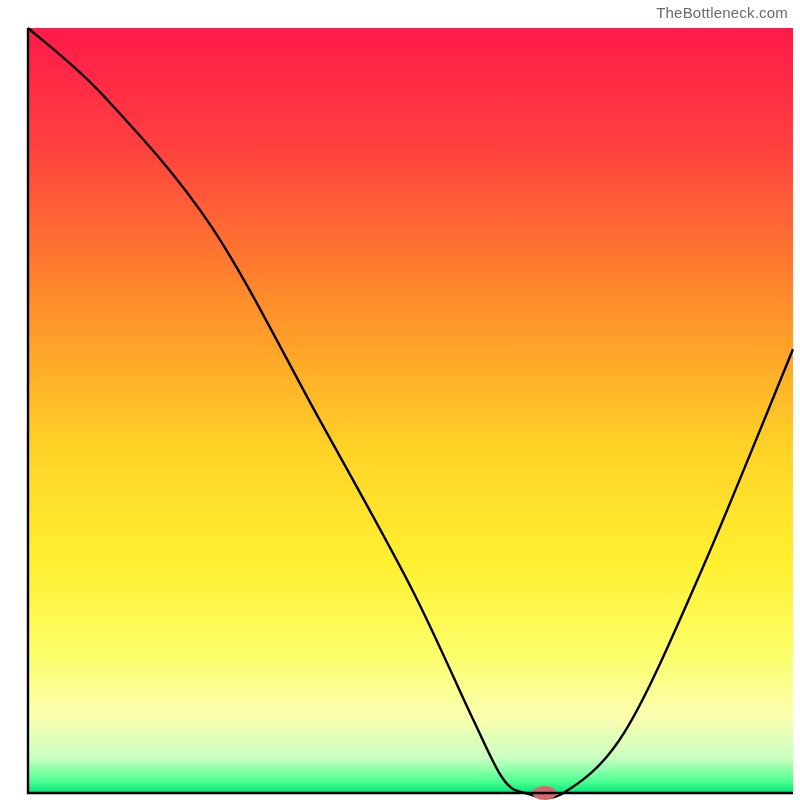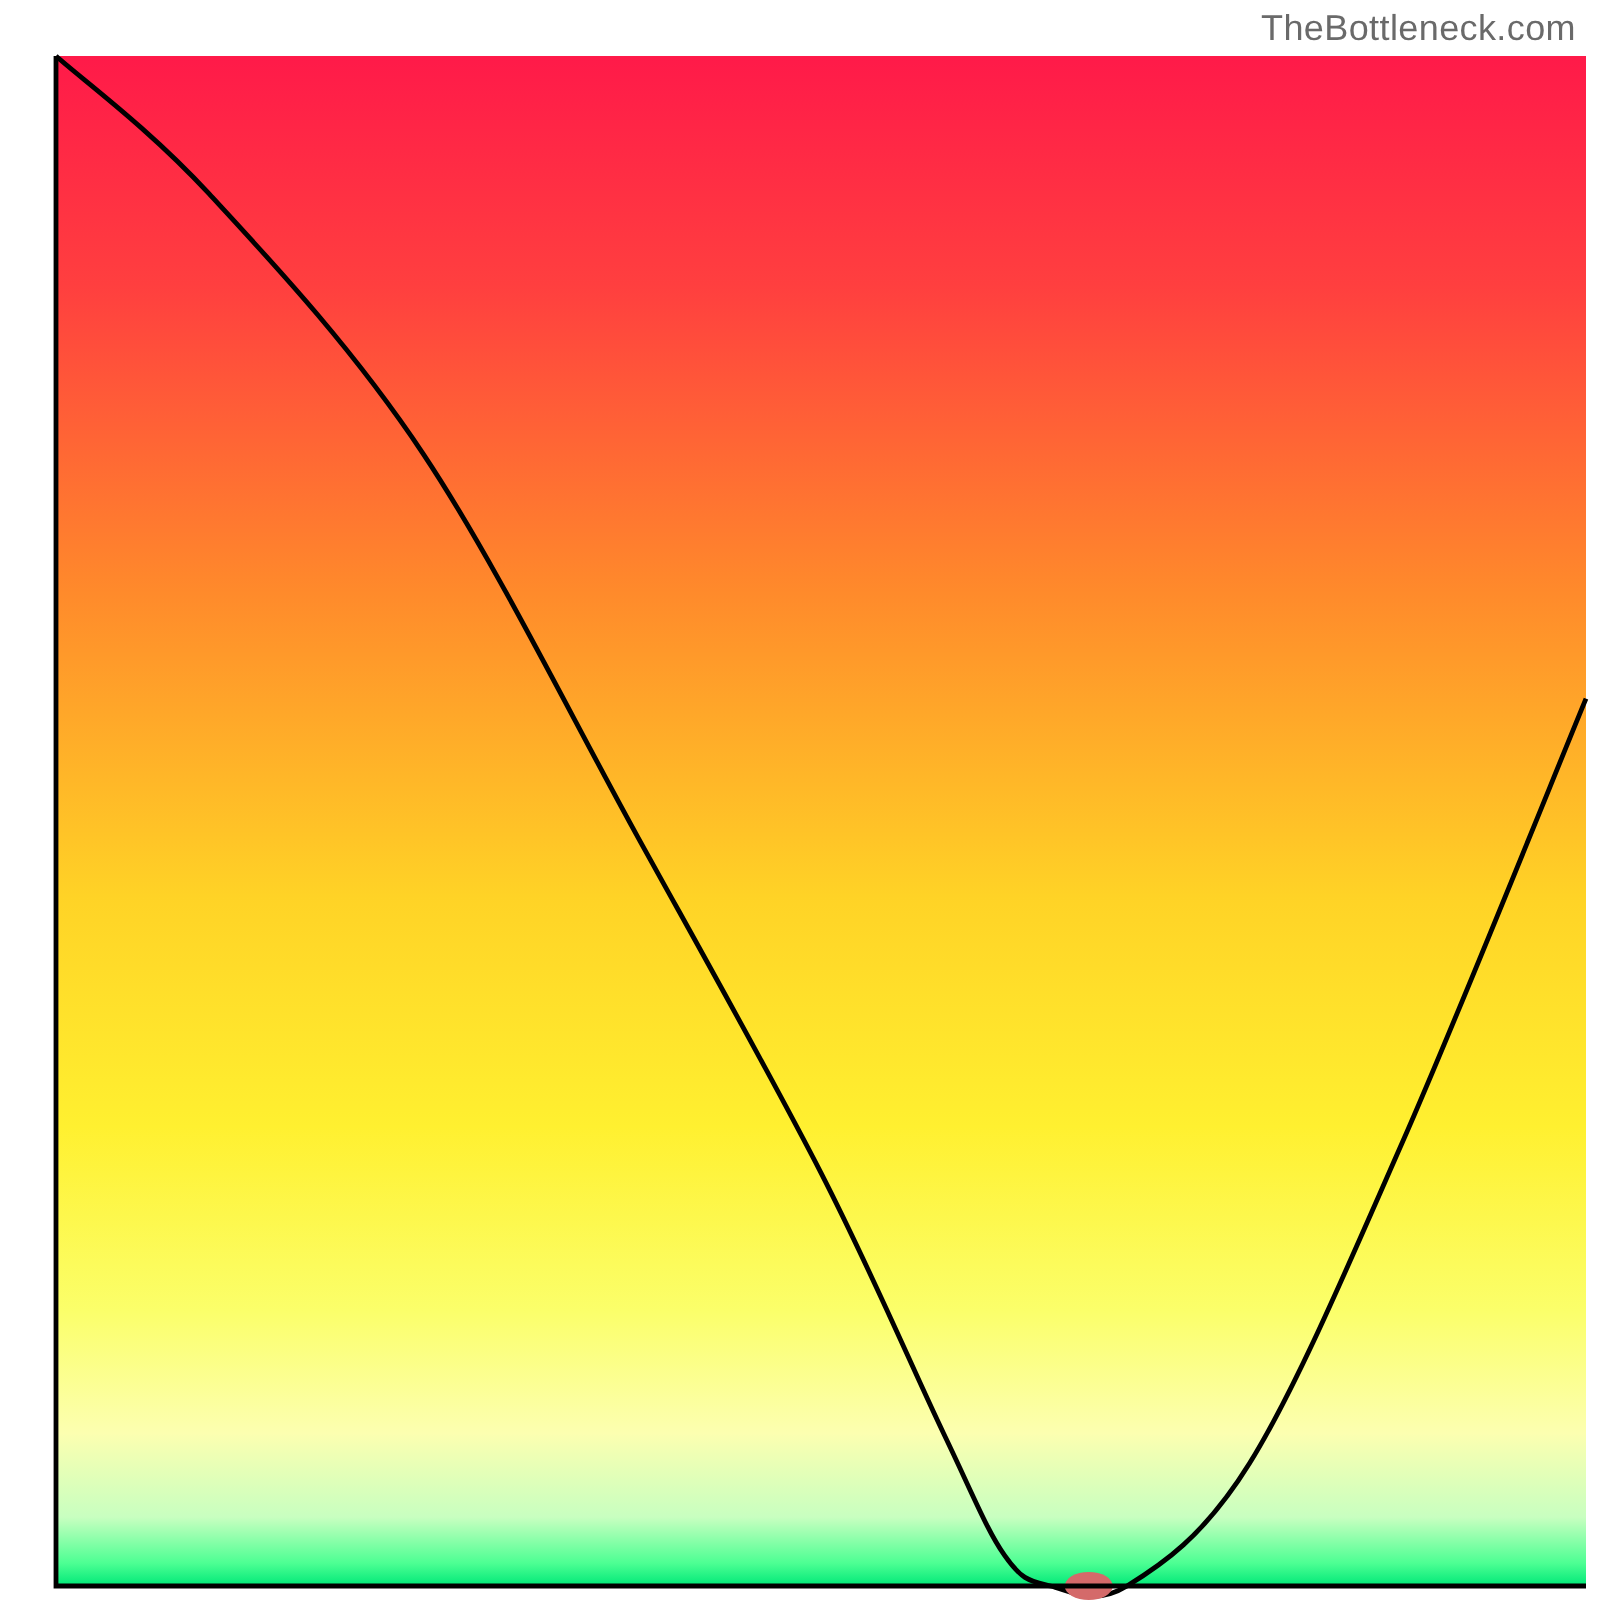--- a/index.html
+++ b/index.html
@@ -13,21 +13,21 @@
   .container {
     position: relative;
     width: 800px;
     height: 800px;
   }
   .watermark {
     position: absolute;
     top: 4px;
     right: 12px;
     color: #6a6a6a;
-    font-size: 18px;
+    font-size: 15px;
     font-weight: 500;
     letter-spacing: 0.2px;
     z-index: 10;
   }
   svg {
     position: absolute;
     top: 0;
     left: 0;
   }
 </style>

